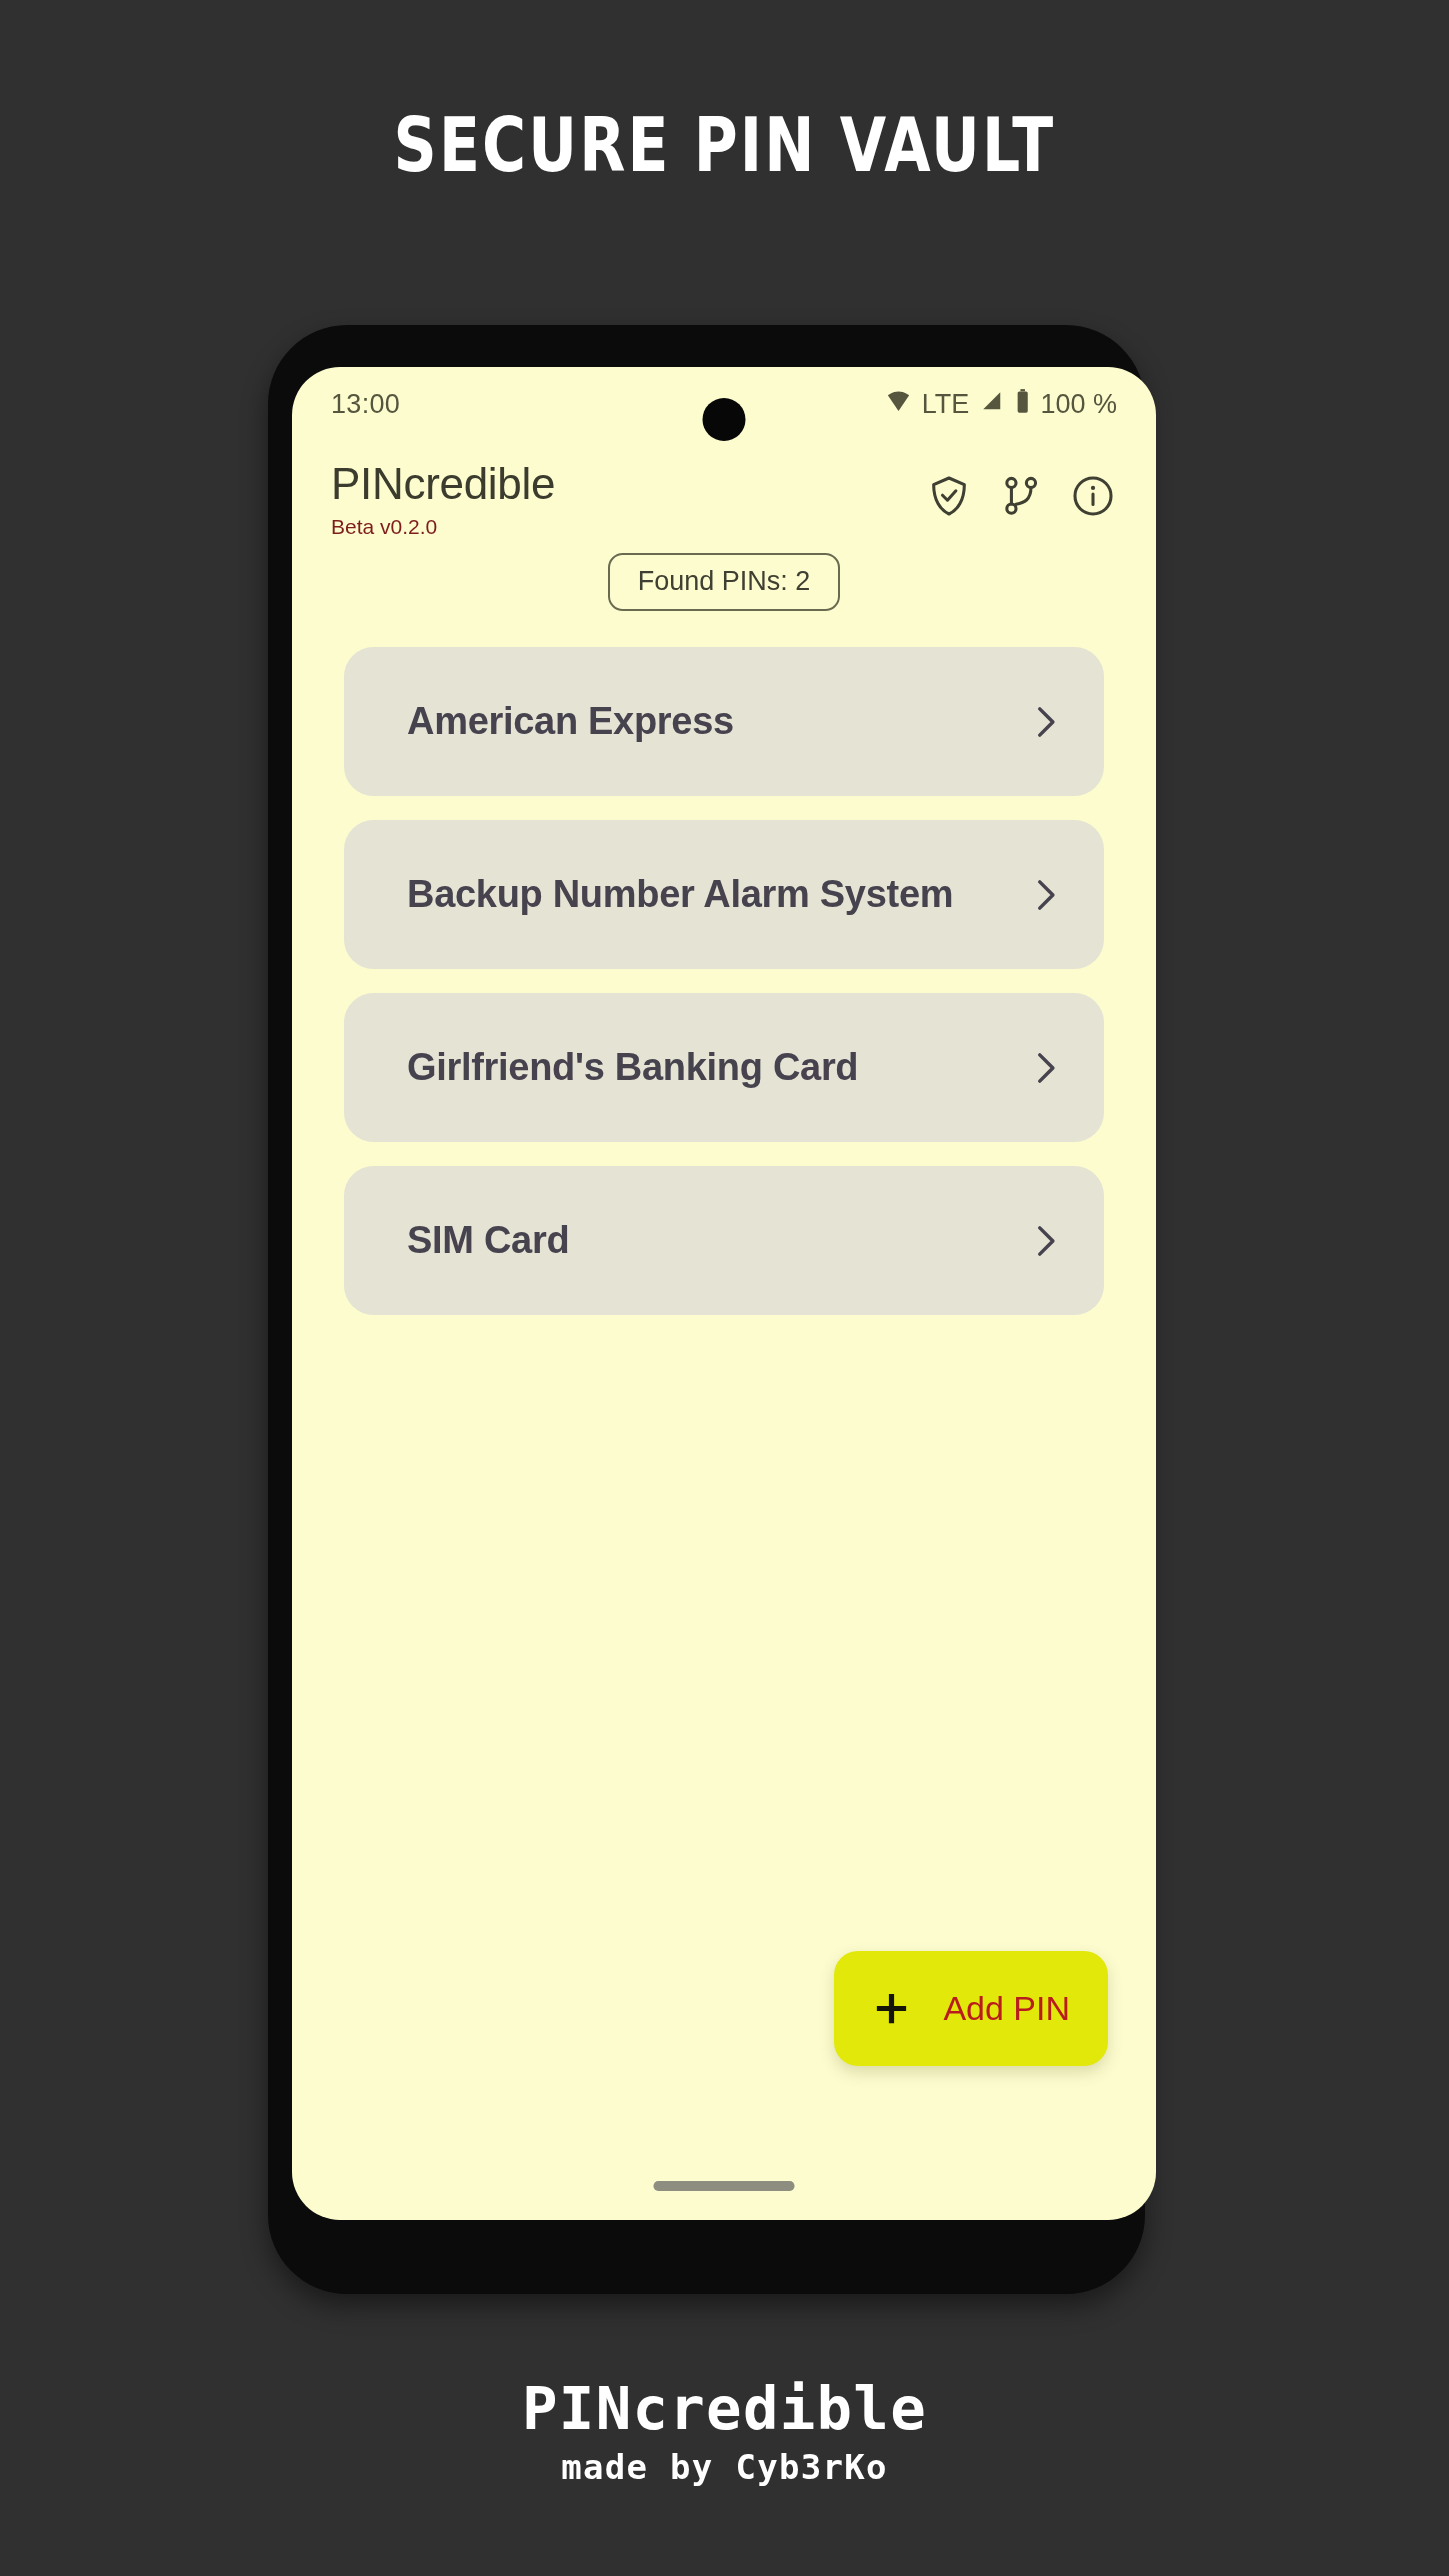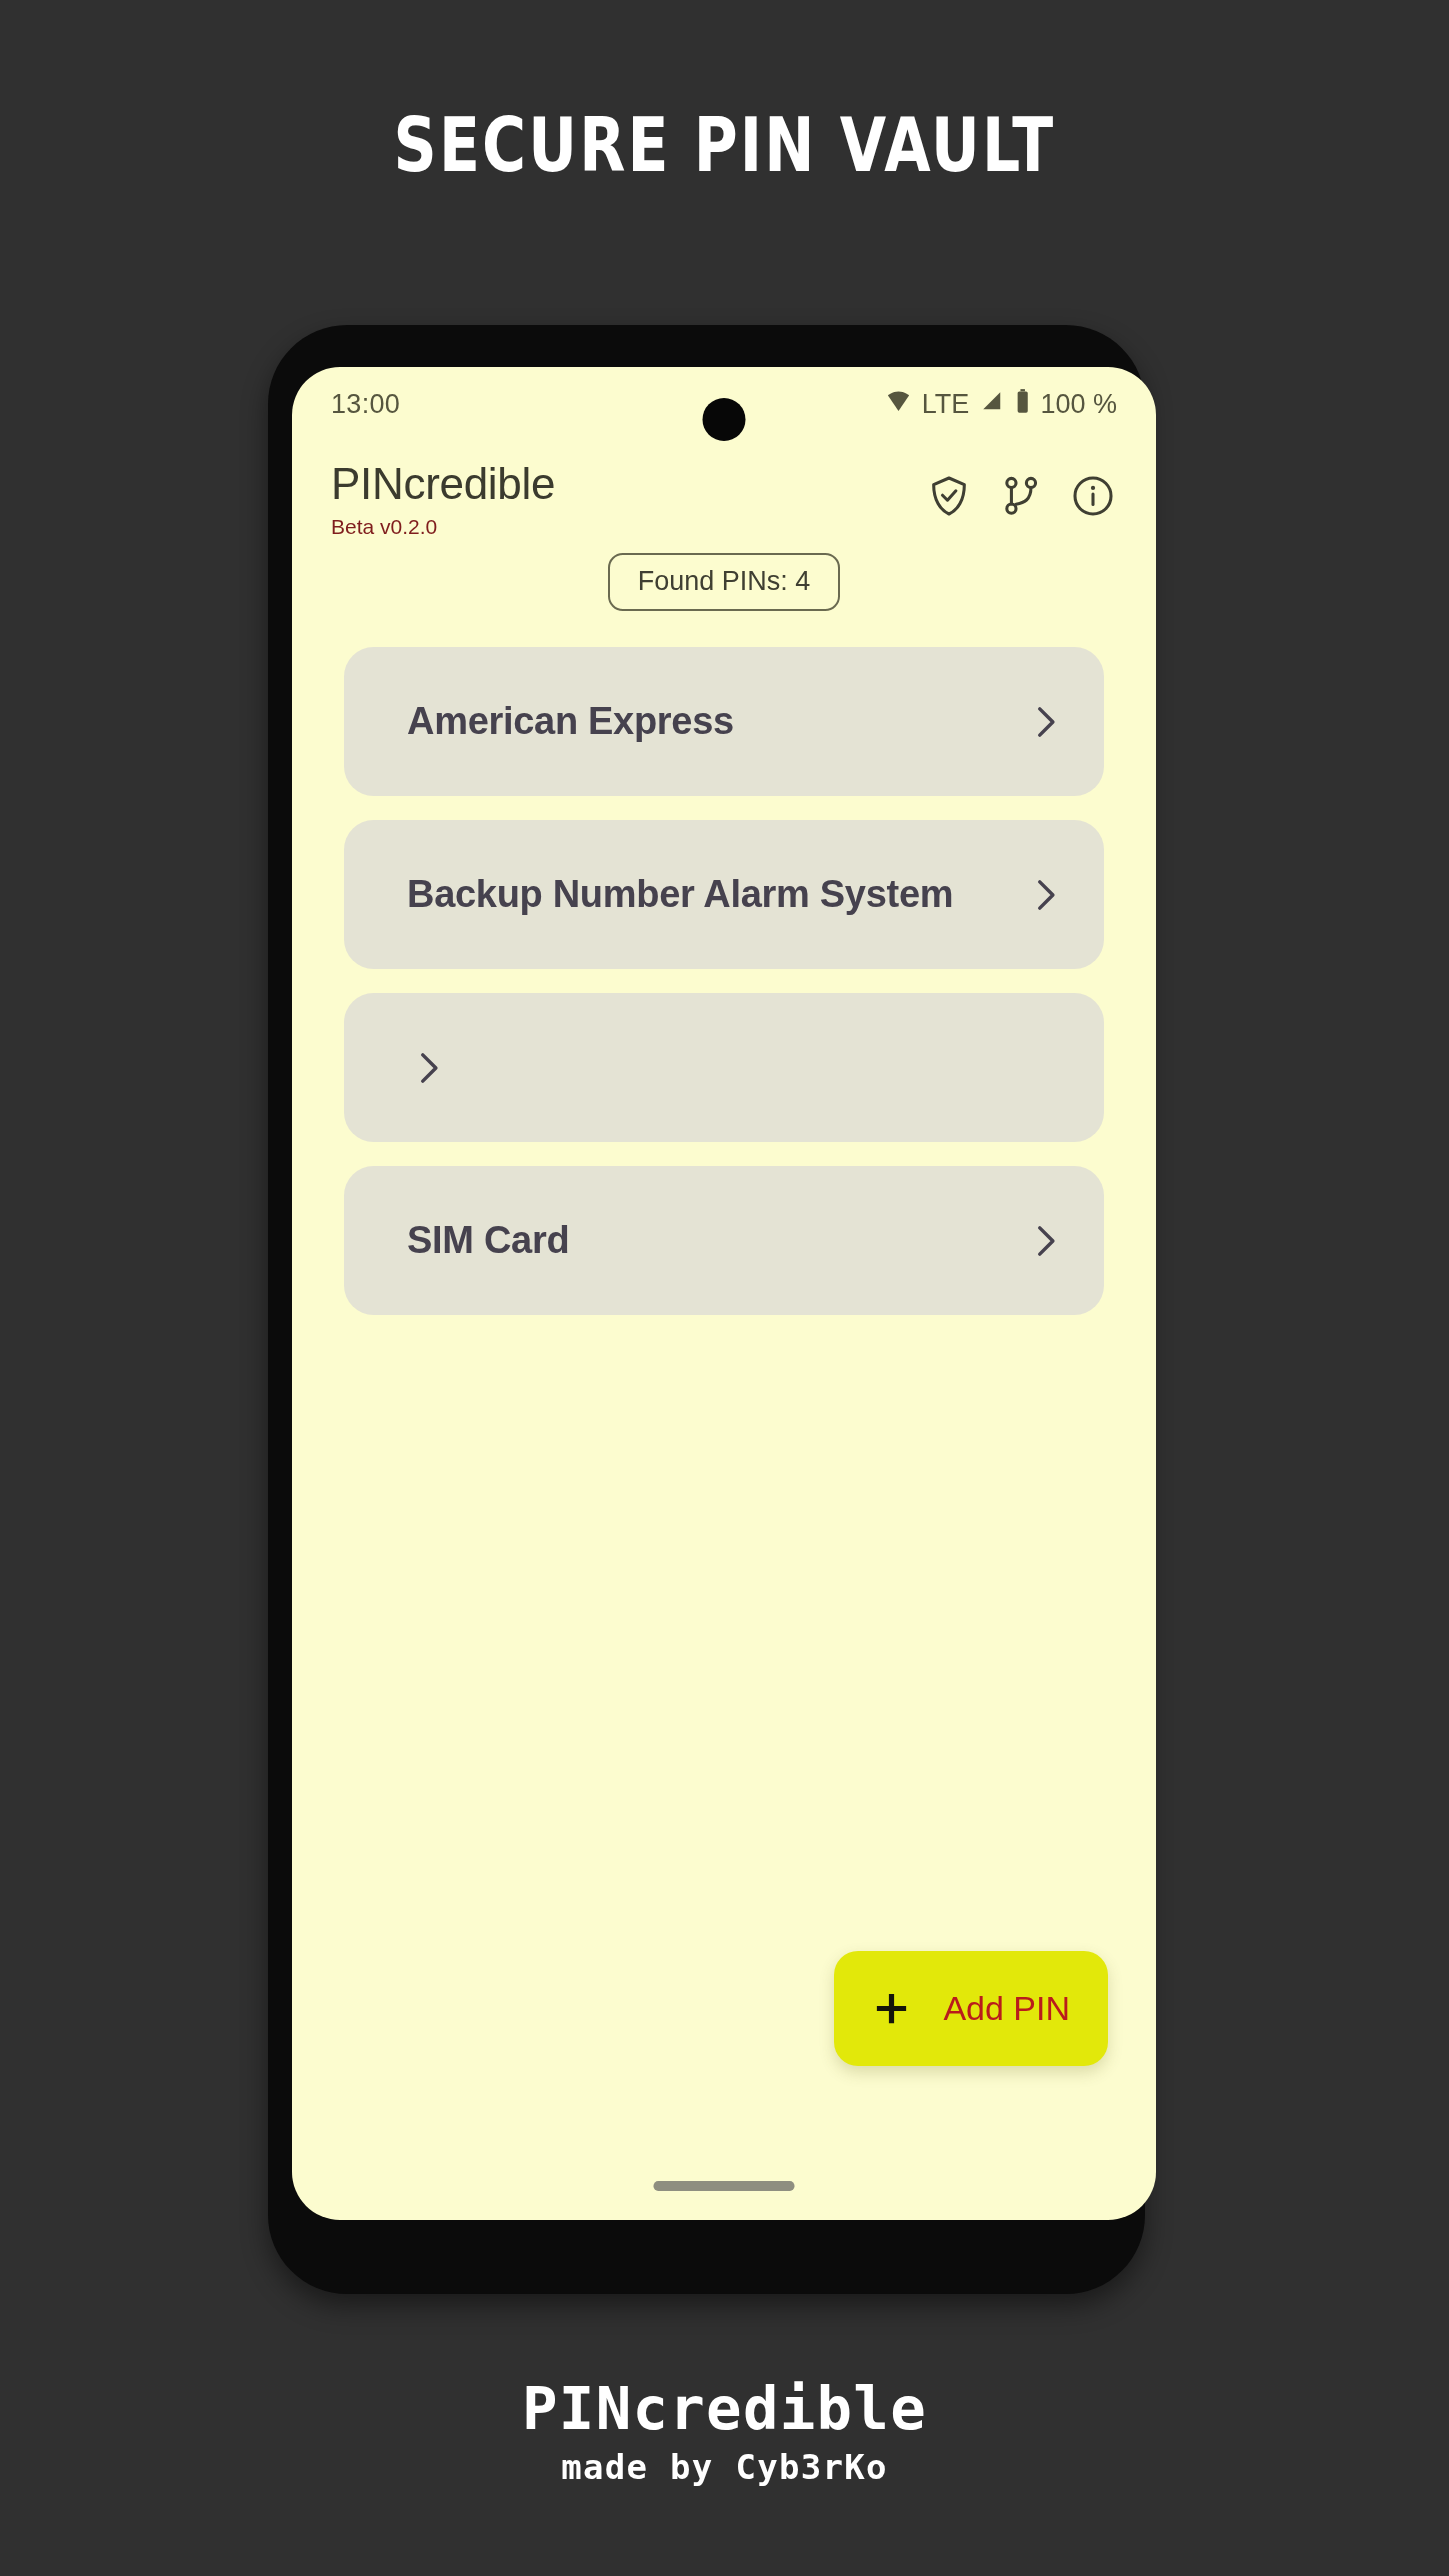--- a/index.html
+++ b/index.html
@@ -232,21 +232,21 @@
           <svg viewBox="0 0 24 24" fill="none" stroke="#3f3f32" stroke-width="1.6" stroke-linecap="round" stroke-linejoin="round">
             <circle cx="12" cy="12" r="9.4"></circle>
             <path d="M12 11 L12 16.4"></path>
             <circle cx="12" cy="7.8" r="1.1" fill="#3f3f32" stroke="none"></circle>
           </svg>
         </div>
       </div>
     </div>
 
     <div class="chip-row">
-      <div class="chip">Found PINs: 4</div>
+      <div class="chip">Found PINs: 2</div>
     </div>
 
     <div class="list">
 
       <div class="pin-card">
         <div class="pin-title">American Express</div>
         <div class="chev">
           <svg viewBox="0 0 24 24" fill="none" stroke="#46424e" stroke-width="2" stroke-linecap="round" stroke-linejoin="round">
               <path d="M9 4.5 16.5 12 9 19.5"></path>
             </svg>
@@ -256,20 +256,21 @@
       <div class="pin-card">
         <div class="pin-title">Backup Number Alarm System</div>
         <div class="chev">
           <svg viewBox="0 0 24 24" fill="none" stroke="#46424e" stroke-width="2" stroke-linecap="round" stroke-linejoin="round">
               <path d="M9 4.5 16.5 12 9 19.5"></path>
             </svg>
         </div>
       </div>
 
       <div class="pin-card">
+        <div class="pin-title">Girlfriend's Banking Card</div>
         <div class="chev">
           <svg viewBox="0 0 24 24" fill="none" stroke="#46424e" stroke-width="2" stroke-linecap="round" stroke-linejoin="round">
               <path d="M9 4.5 16.5 12 9 19.5"></path>
             </svg>
         </div>
       </div>
 
       <div class="pin-card">
         <div class="pin-title">SIM Card</div>
         <div class="chev">

